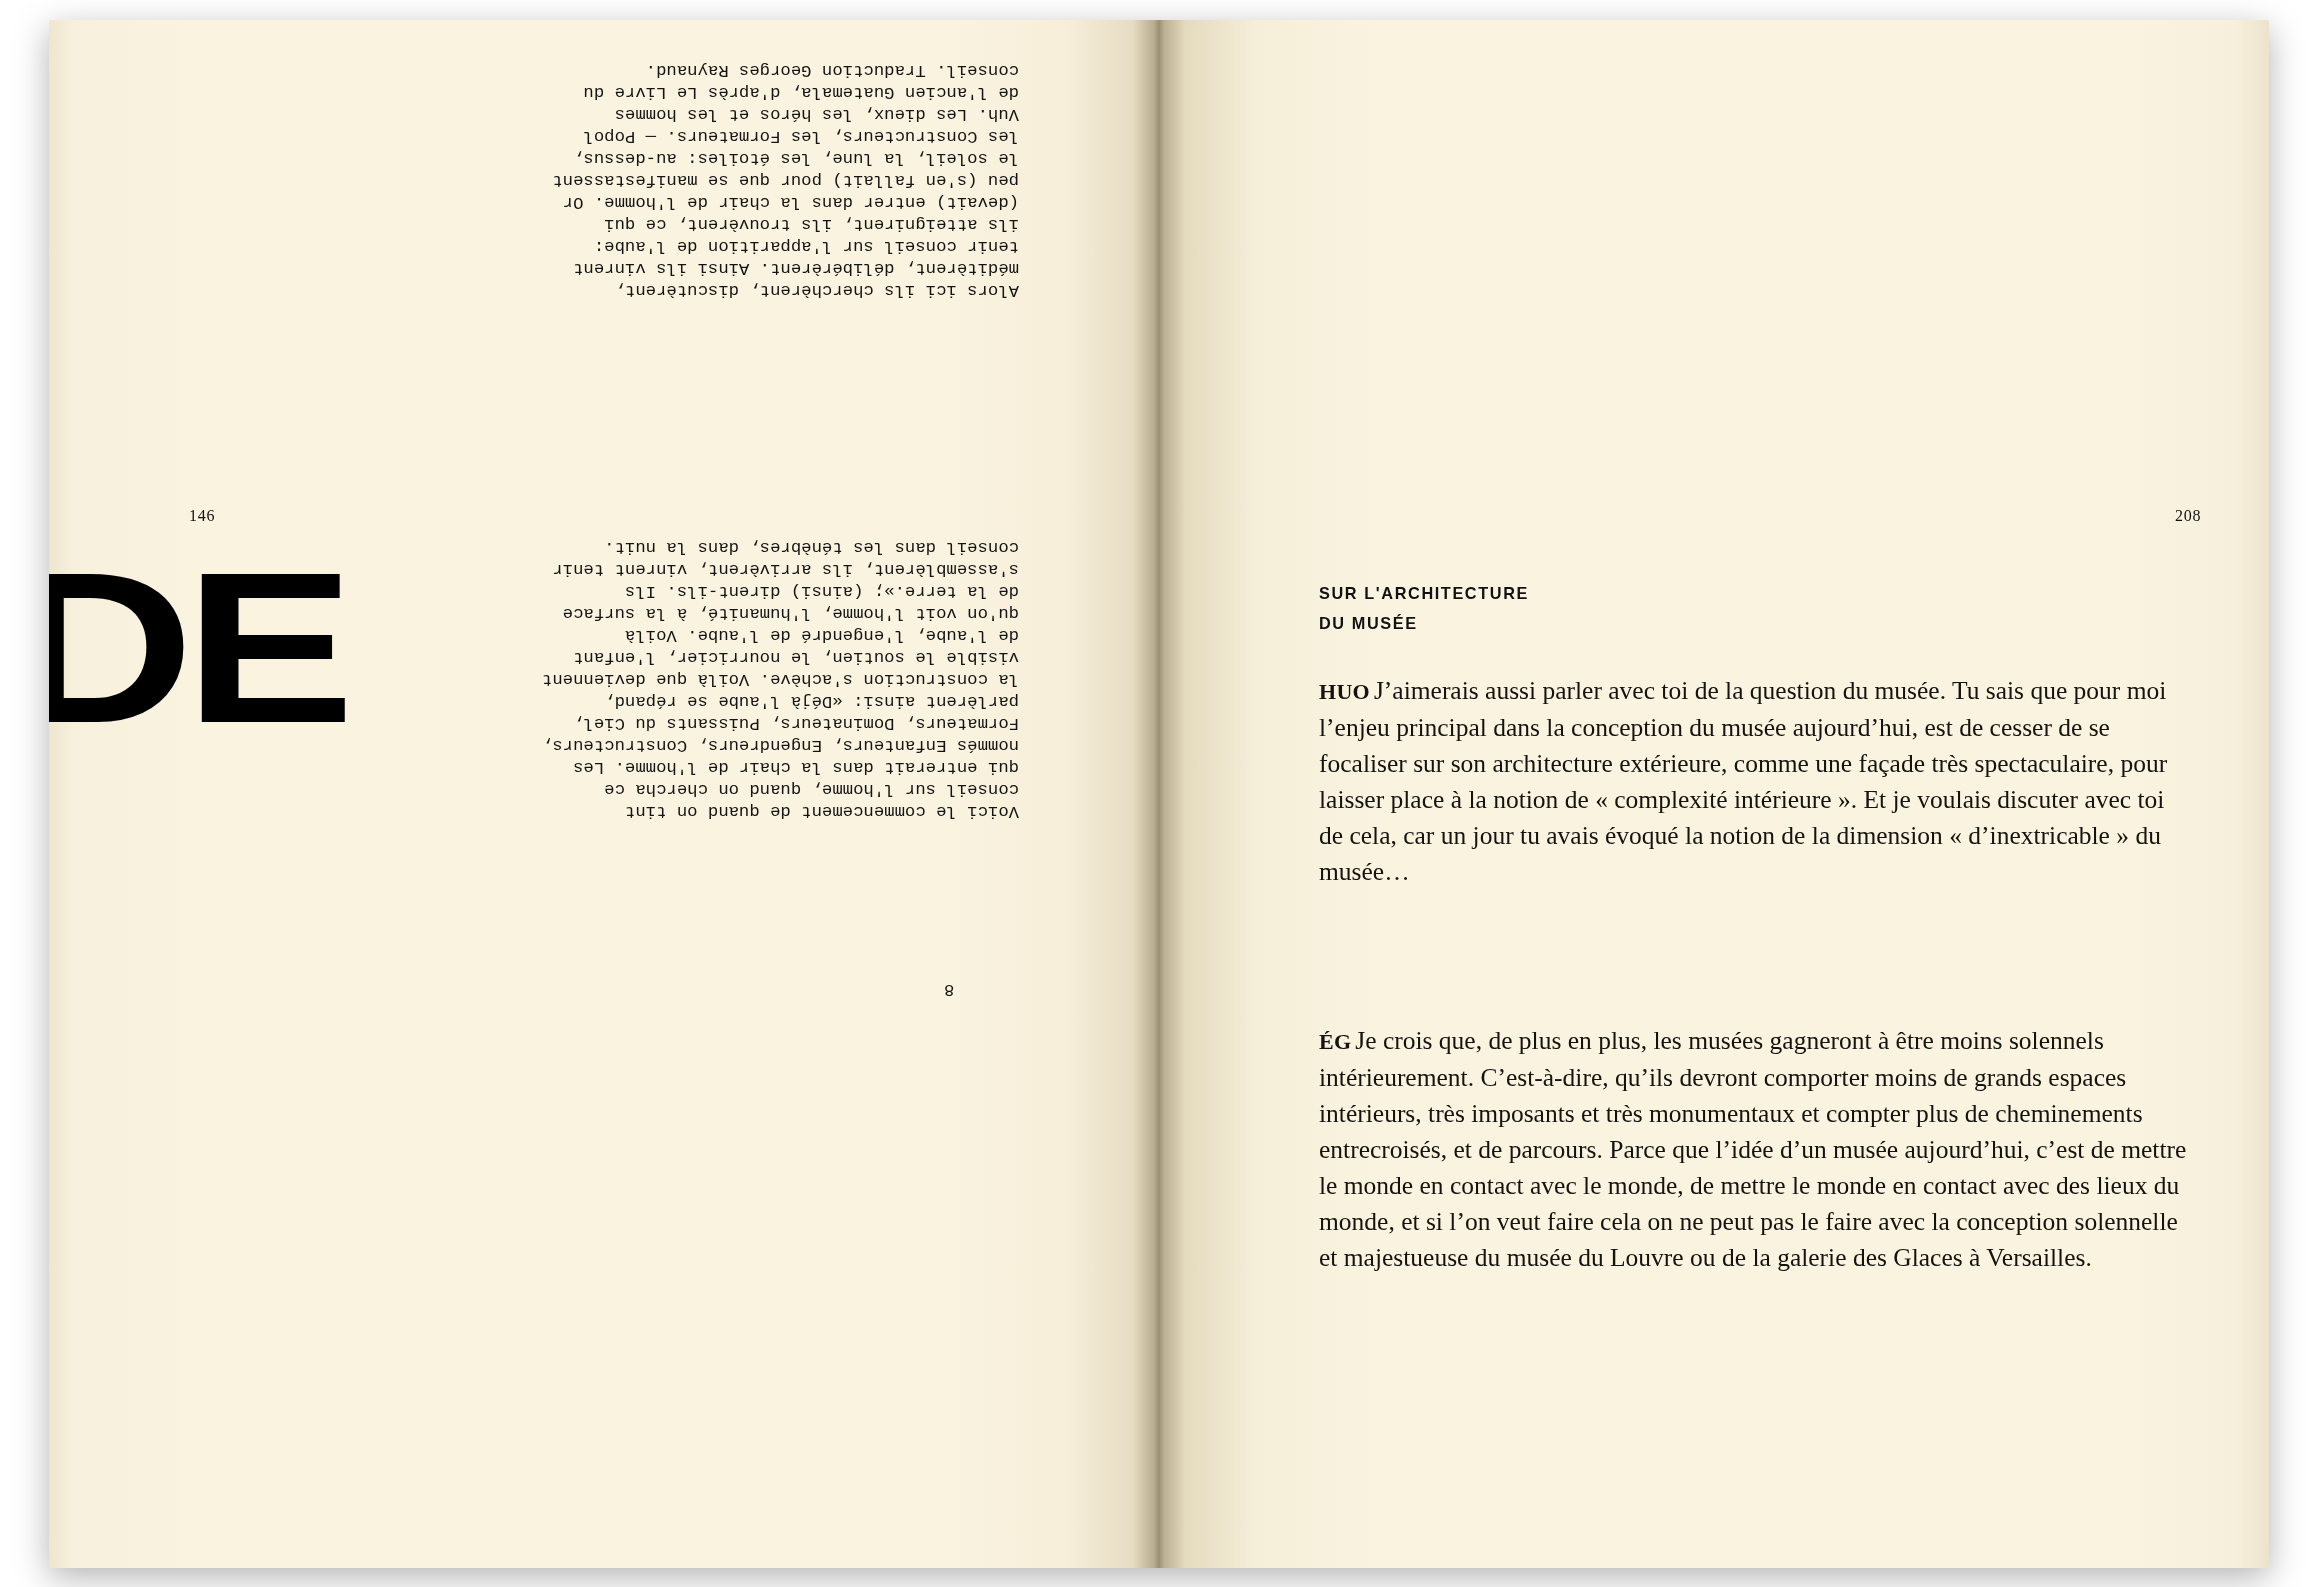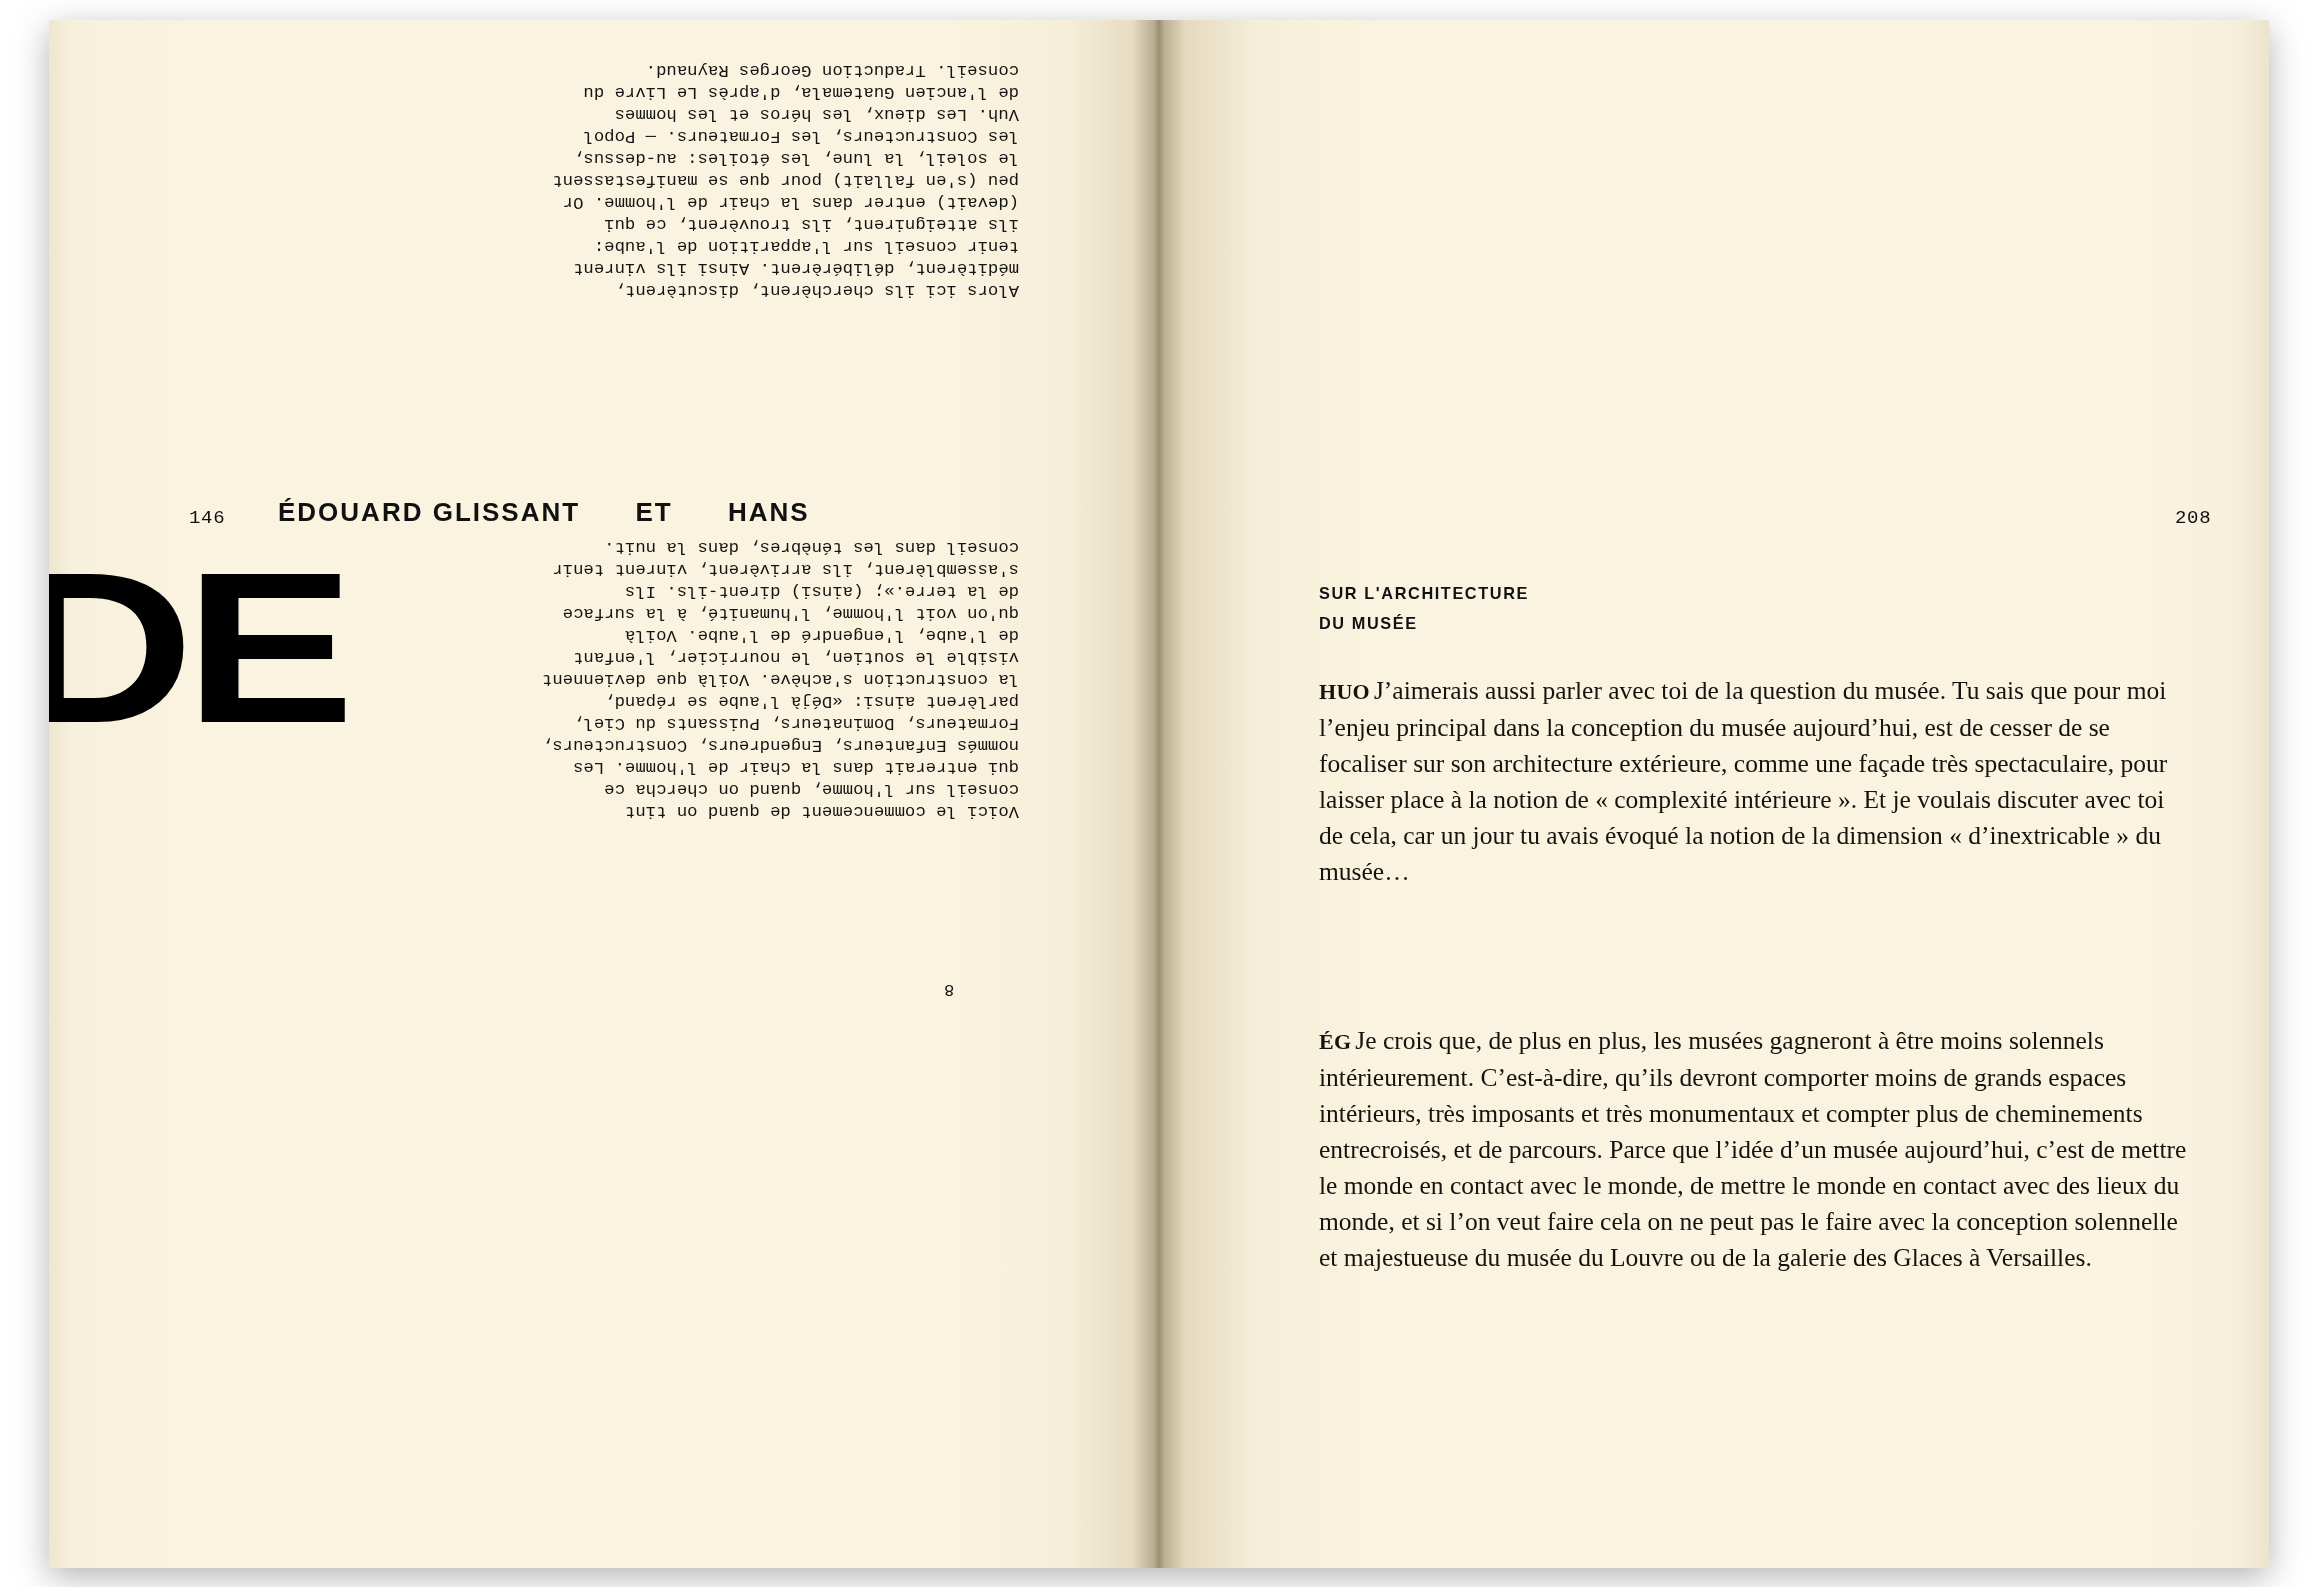--- a/index.html
+++ b/index.html
@@ -81,22 +81,22 @@
   .runhead-left {
     left: 229px;
     top: 477px;
   }
   .runhead-right {
     left: 160px;
     top: 477px;
   }
   .folio {
     position: absolute;
-    font-family: Liberation Mono, monospace;
-    font-size: 19px;
+    font-family: Liberation Serif, serif;
+    font-size: 16px;
     color: #111;
     letter-spacing: 0.7px;
   }
   .folio-left { left: 140px; top: 487px; }
   .folio-right { left: 1016px; top: 487px; }
 
   
   .upside {
     position: absolute;
     transform: rotate(180deg);
@@ -194,21 +194,20 @@
 (devait) entrer dans la chair de l'homme. Or
 peu (s'en fallait) pour que se manifestassent
 le soleil, la lune, les étoiles: au-dessus,
 les Constructeurs, les Formateurs. — Popol
 Vuh. Les dieux, les héros et les hommes
 de l'ancien Guatemala, d'après Le Livre du
 conseil. Traduction Georges Raynaud.</div>
 
     <div class="folio folio-left">146</div>
 
-    <div class="runhead runhead-left">ÉDOUARD GLISSANT      ET      HANS</div>
 
     <div class="upside upside-bottom">Voici le commencement de quand on tint
 conseil sur l'homme, quand on chercha ce
 qui entrerait dans la chair de l'homme. Les
 nommés Enfanteurs, Engendreurs, Constructeurs,
 Formateurs, Dominateurs, Puissants du Ciel,
 parlèrent ainsi: «Déjà l'aube se répand,
 la construction s'achève. Voilà que deviennent
 visible le soutien, le nourricier, l'enfant
 de l'aube, l'engendré de l'aube. Voilà

